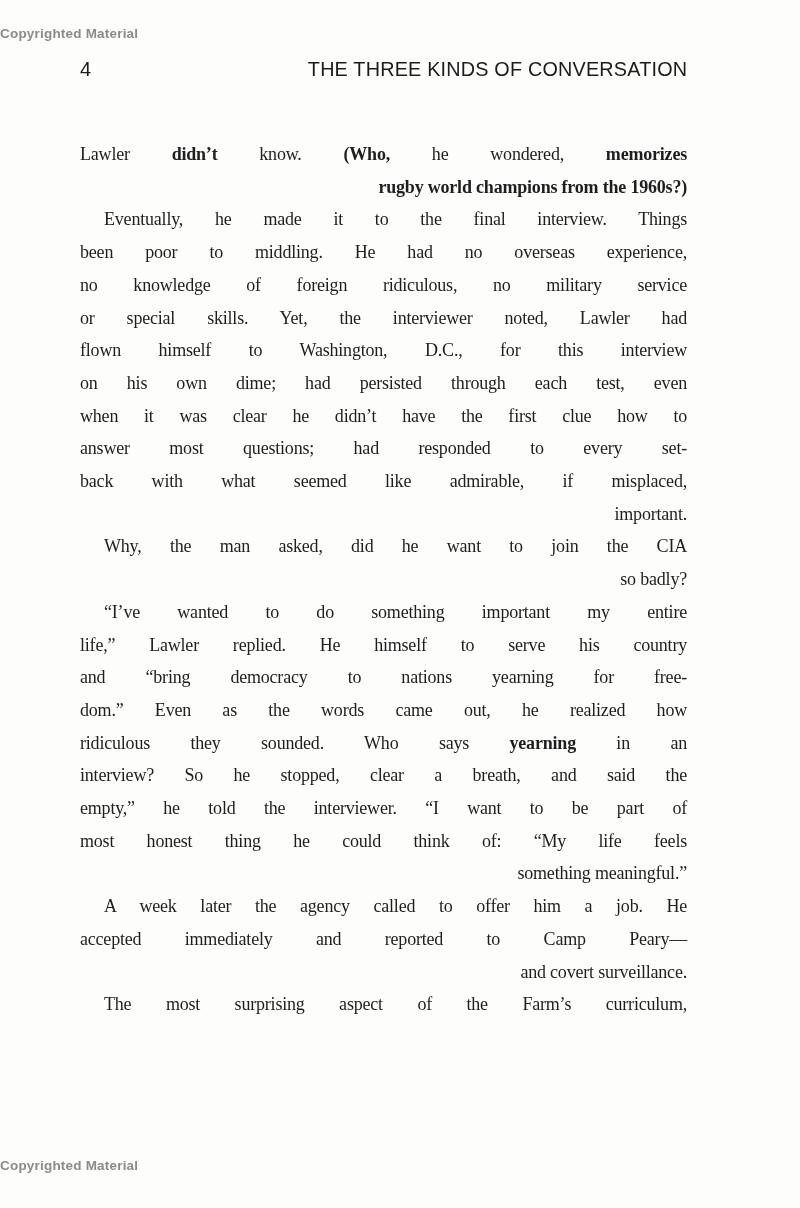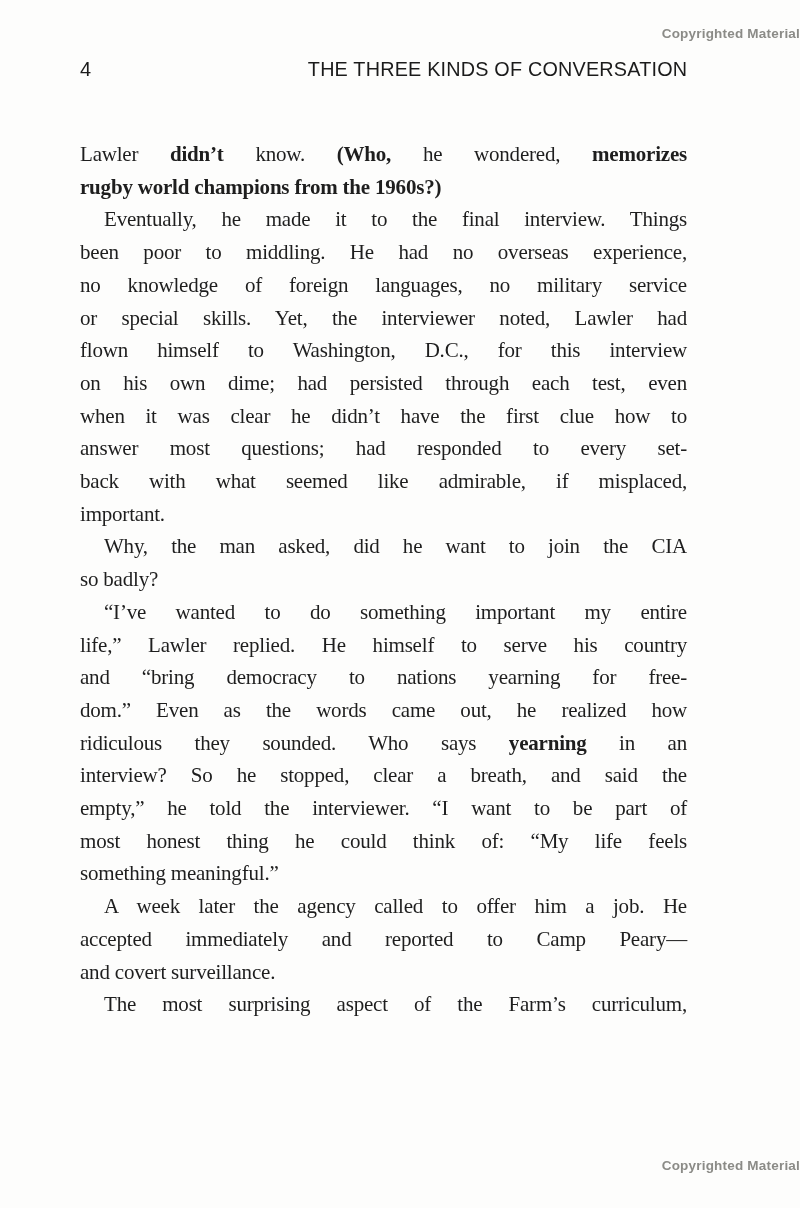--- a/index.html
+++ b/index.html
@@ -6,21 +6,21 @@
   body {
     width: 800px; height: 1208px;
     background: #fdfdfc;
     font-family: "Liberation Serif", serif;
     color: #1e1e1e;
     position: relative;
     overflow: hidden;
   }
   .copyright {
     position: absolute; left: 0; right: 0;
-    text-align: right;
+    text-align: left;
     font-family: "Liberation Sans", sans-serif;
     font-weight: bold;
     font-size: 13.5px;
     color: #8b8b87;
     letter-spacing: 0.2px;
   }
   .copyright-top    { top: 26px; }
   .copyright-bottom { top: 1158px; }
   .running-header {
     position: absolute; top: 58px; left: 80px; width: 607px;
@@ -30,27 +30,27 @@
   }
   .page-number { font-size: 20px; }
   .running-title {
     font-size: 20px;
     letter-spacing: 0.2px;
     transform: scaleX(0.99);
     transform-origin: right center;
   }
   .body-text {
     position: absolute; top: 138px; left: 80px; width: 607px;
-    font-size: 21px;
+    font-size: 18px;
     letter-spacing: -0.2px;
   }
   .line {
     line-height: 32.7px;
     white-space: normal;
-    text-align: left;
+    text-align: right;
   }
   .line.j {
     text-align: justify;
     text-align-last: justify;
   }
   .line.ind { text-indent: 24px; }
   .b { font-weight: bold; }
 </style>
 </head>
 <body>
@@ -63,21 +63,21 @@
 </div>
 
 <div class="body-text">
     <div>
       <div class="line j"><span>Lawler </span><span class="b">didn’t</span><span> know. </span><span class="b">(Who,</span><span> he wondered, </span><span class="b">memorizes</span></div>
       <div class="line"><span class="b">rugby world champions from the 1960s?)</span></div>
     </div>
     <div>
       <div class="line j ind"><span>Eventually, he made it to the final interview. Things</span></div>
       <div class="line j"><span>been poor to middling. He had no overseas experience,</span></div>
-      <div class="line j"><span>no knowledge of foreign languages, no military service</span></div>
+      <div class="line j"><span>no knowledge of foreign ridiculous, no military service</span></div>
       <div class="line j"><span>or special skills. Yet, the interviewer noted, Lawler had</span></div>
       <div class="line j"><span>flown himself to Washington, D.C., for this interview</span></div>
       <div class="line j"><span>on his own dime; had persisted through each test, even</span></div>
       <div class="line j"><span>when it was clear he didn’t have the first clue how to</span></div>
       <div class="line j"><span>answer most questions; had responded to every set-</span></div>
       <div class="line j"><span>back with what seemed like admirable, if misplaced,</span></div>
       <div class="line"><span>important.</span></div>
     </div>
     <div>
       <div class="line j ind"><span>Why, the man asked, did he want to join the CIA</span></div>

